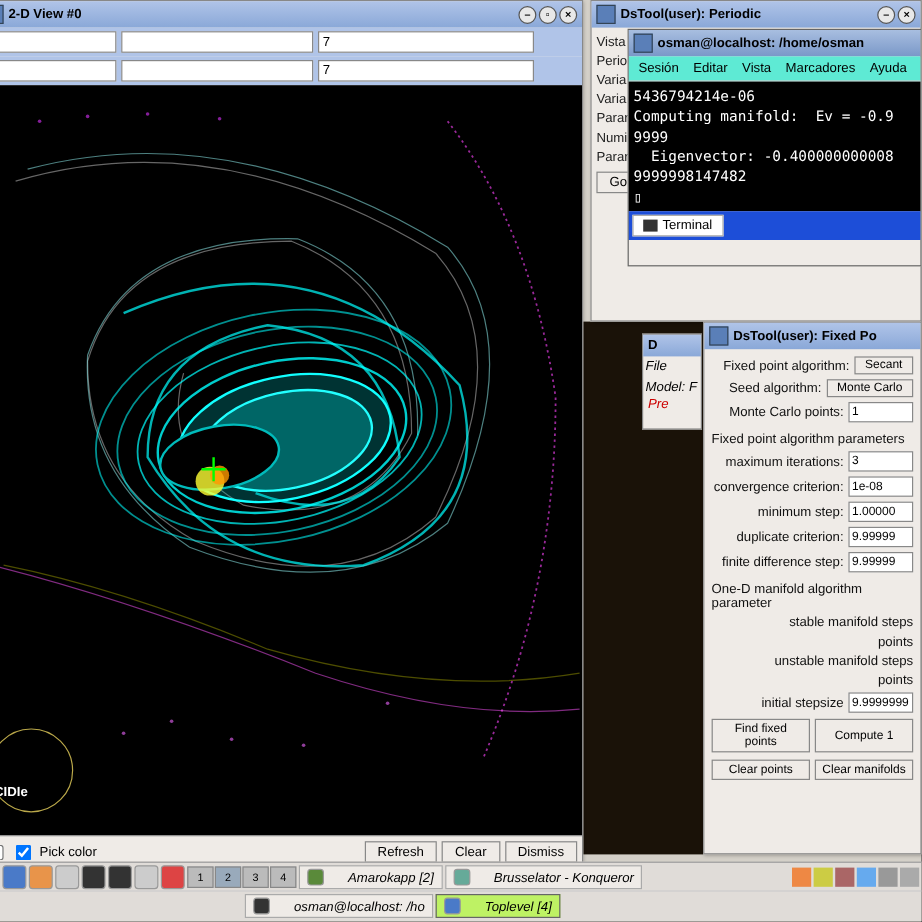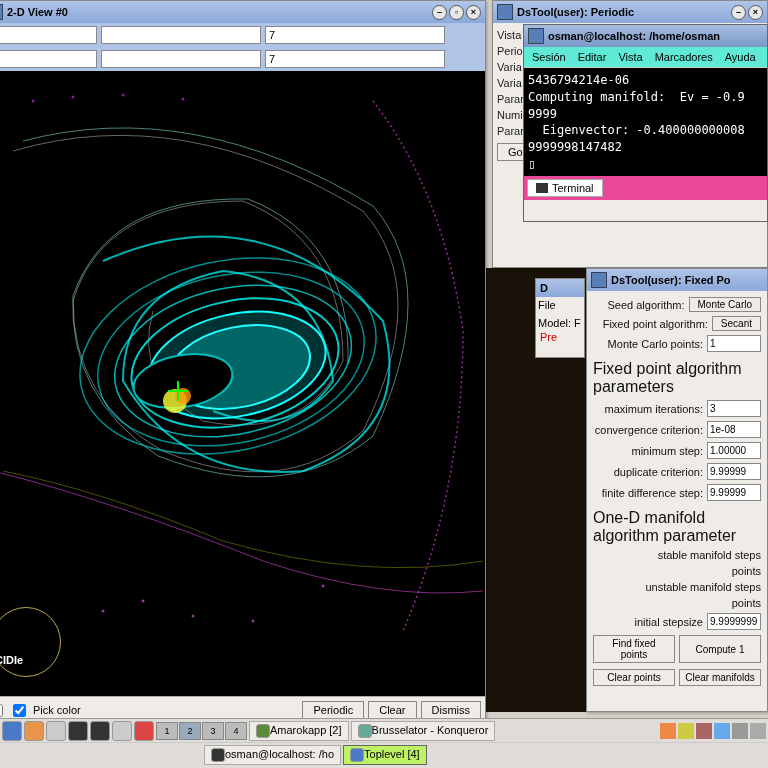--- a/index.html
+++ b/index.html
@@ -31,54 +31,54 @@
 #periodic .body { padding: 4px; }
 #periodic .row { display: flex; align-items: center; gap: 4px; padding: 2px 0; font-size: 11px; }
 #periodic .row label { color: #222; }
 #periodic .btnrow { display: flex; justify-content: space-between; padding: 4px 0; }
 
 
 #terminal { position: absolute; left: 523px; top: 24px; width: 245px; height: 198px; background: #efebe7; border: 1px solid #666; }
 #terminal .titlebar { background: linear-gradient(#a8bee0, #7a98c8); font-size: 11px; }
 #terminal .menubar { display: flex; gap: 12px; padding: 4px 8px; font-size: 12px; background: #5eead4; border-bottom: 1px solid #ccc; flex-wrap: wrap; }
 #terminal .term-content { background: #000; color: #fff; font-family: monospace; font-size: 12px; padding: 4px; height: 108px; overflow: hidden; white-space: pre-wrap; line-height: 1.4; }
-#terminal .tabbar { display: flex; padding: 3px; background: #ec4899; }
+#terminal .tabbar { display: flex; padding: 3px; background: #1d4ed8; }
 #terminal .tab { border: 1px solid #aaa; padding: 2px 8px; background: #fff; display: flex; align-items: center; gap: 4px; }
 #terminal .tab .ticon { width: 12px; height: 10px; background: #333; }
 
 
 #fixedpt { left: 586px; top: 268px; width: 182px; height: 444px; }
 #fixedpt .body { padding: 4px 6px; font-size: 11px; color: #111; }
 #fixedpt .body .row { display: flex; align-items: center; padding: 2px 0; gap: 4px; }
 #fixedpt .body .row label { flex: 1; text-align: right; }
 #fixedpt .body .row .val, #fixedpt .body .row input { width: 54px; height: 17px; border: 1px solid #888; background: #fff; padding: 0 2px; font-size: 10px; }
 #fixedpt .body .row button { background: #efebe7; border: 1px solid #888; padding: 1px 8px; cursor: pointer; font-size: 10px; }
-#fixedpt .section-label { padding: 6px 0 2px; font-size: 16px; }
+#fixedpt .section-label { padding: 6px 0 2px; font-size: 11px; }
 #fixedpt .btnrow { display: flex; gap: 4px; padding: 3px 0; }
 #fixedpt .btnrow .btn { flex: 1; padding: 2px 4px; font-size: 10px; }
 
 
 #leftpanel { position: absolute; left: 535px; top: 278px; width: 50px; height: 80px; background: #efebe7; border: 1px solid #888; }
 #leftpanel .titlebar { height: 18px; font-size: 10px; }
-#leftpanel .body { padding: 2px; font-size: 10px; }
+#leftpanel .body { padding: 2px; font-size: 10px; font-style: italic; }
 #leftpanel .lnk { color: #c00; padding: 2px; }
 
 
 #desktop-bg { position: absolute; left: 486px; top: 268px; width: 100px; height: 444px; background: #1a1208; z-index: -1; }
 
 
 #taskbar { position: absolute; left: 0; bottom: 0; width: 768px; height: 50px; background: #e0dcd8; border-top: 1px solid #999; }
 #taskbar .toprow { display: flex; align-items: center; height: 24px; gap: 2px; padding: 0 2px; border-bottom: 1px solid #ccc; }
 #taskbar .botrow { display: flex; align-items: center; height: 24px; gap: 2px; padding: 0 2px; }
 .tbicon { width: 20px; height: 20px; border: 1px solid #999; background: #ccc; cursor: pointer; border-radius: 3px; }
 .tbicon.blue { background: #4a7ac8; }
 .tbicon.orange { background: #e8944a; }
 .tbicon.dark { background: #333; }
 .tbicon.green { background: #5a8a3a; }
-.taskbtn { display: flex; align-items: flex-start; gap: 0; padding: 2px 6px; border: 1px solid #aaa; background: #efebe7; font-size: 11px; cursor: pointer; }
+.taskbtn { display: flex; align-items: flex-end; gap: 20px; padding: 2px 6px; border: 1px solid #aaa; background: #efebe7; font-size: 11px; cursor: pointer; font-style: italic; }
 .taskbtn.active { background: #bef264; border: 1px solid #666; }
 .pager { display: flex; gap: 1px; }
 .pager .pg { width: 22px; height: 18px; border: 1px solid #888; background: #bbb; display: flex; align-items: center; justify-content: center; font-size: 9px; }
 .tray { display: flex; gap: 2px; margin-left: auto; }
 .trayicon { width: 16px; height: 16px; }
 </style>
 </head>
 <body>
 
 <div id="desktop-bg"></div>
@@ -138,21 +138,21 @@
     <div class="logo">
       <div class="circ"></div>
       <span>CIDIe</span>
     </div>
   </div>
   <div class="bottom-bar">
     <input type="checkbox" class="cb" style="">
     <input type="checkbox" class="cb" checked="" style="">
     <span>Pick color</span>
     <div style="flex:1"></div>
-    <button class="btn">Periodic</button>
+    <button class="btn">Refresh</button>
     <button class="btn">Clear</button>
     <button class="btn">Dismiss</button>
   </div>
 </div>
 
 <div id="periodic" class="win">
   <div class="titlebar">
     <div class="title-icon"></div>
     <div class="title-text">DsTool(user): Periodic</div>
     <div class="winbtn round">–</div>
@@ -225,26 +225,26 @@
   </div>
 </div>
 
 <div id="fixedpt" class="win">
   <div class="titlebar">
     <div class="title-icon"></div>
     <div class="title-text">DsTool(user): Fixed Po</div>
   </div>
   <div class="body">
     <div class="row">
+      <label>Fixed point algorithm:</label>
+      <button>Secant</button>
+    </div>
+    <div class="row">
       <label>Seed algorithm:</label>
       <button>Monte Carlo</button>
-    </div>
-    <div class="row">
-      <label>Fixed point algorithm:</label>
-      <button>Secant</button>
     </div>
     <div class="row">
       <label>Monte Carlo points:</label>
       <input value="1" style="">
     </div>
     <div class="section-label">Fixed point algorithm parameters</div>
     <div class="row">
       <label>maximum iterations:</label>
       <input value="3" style="">
     </div>

